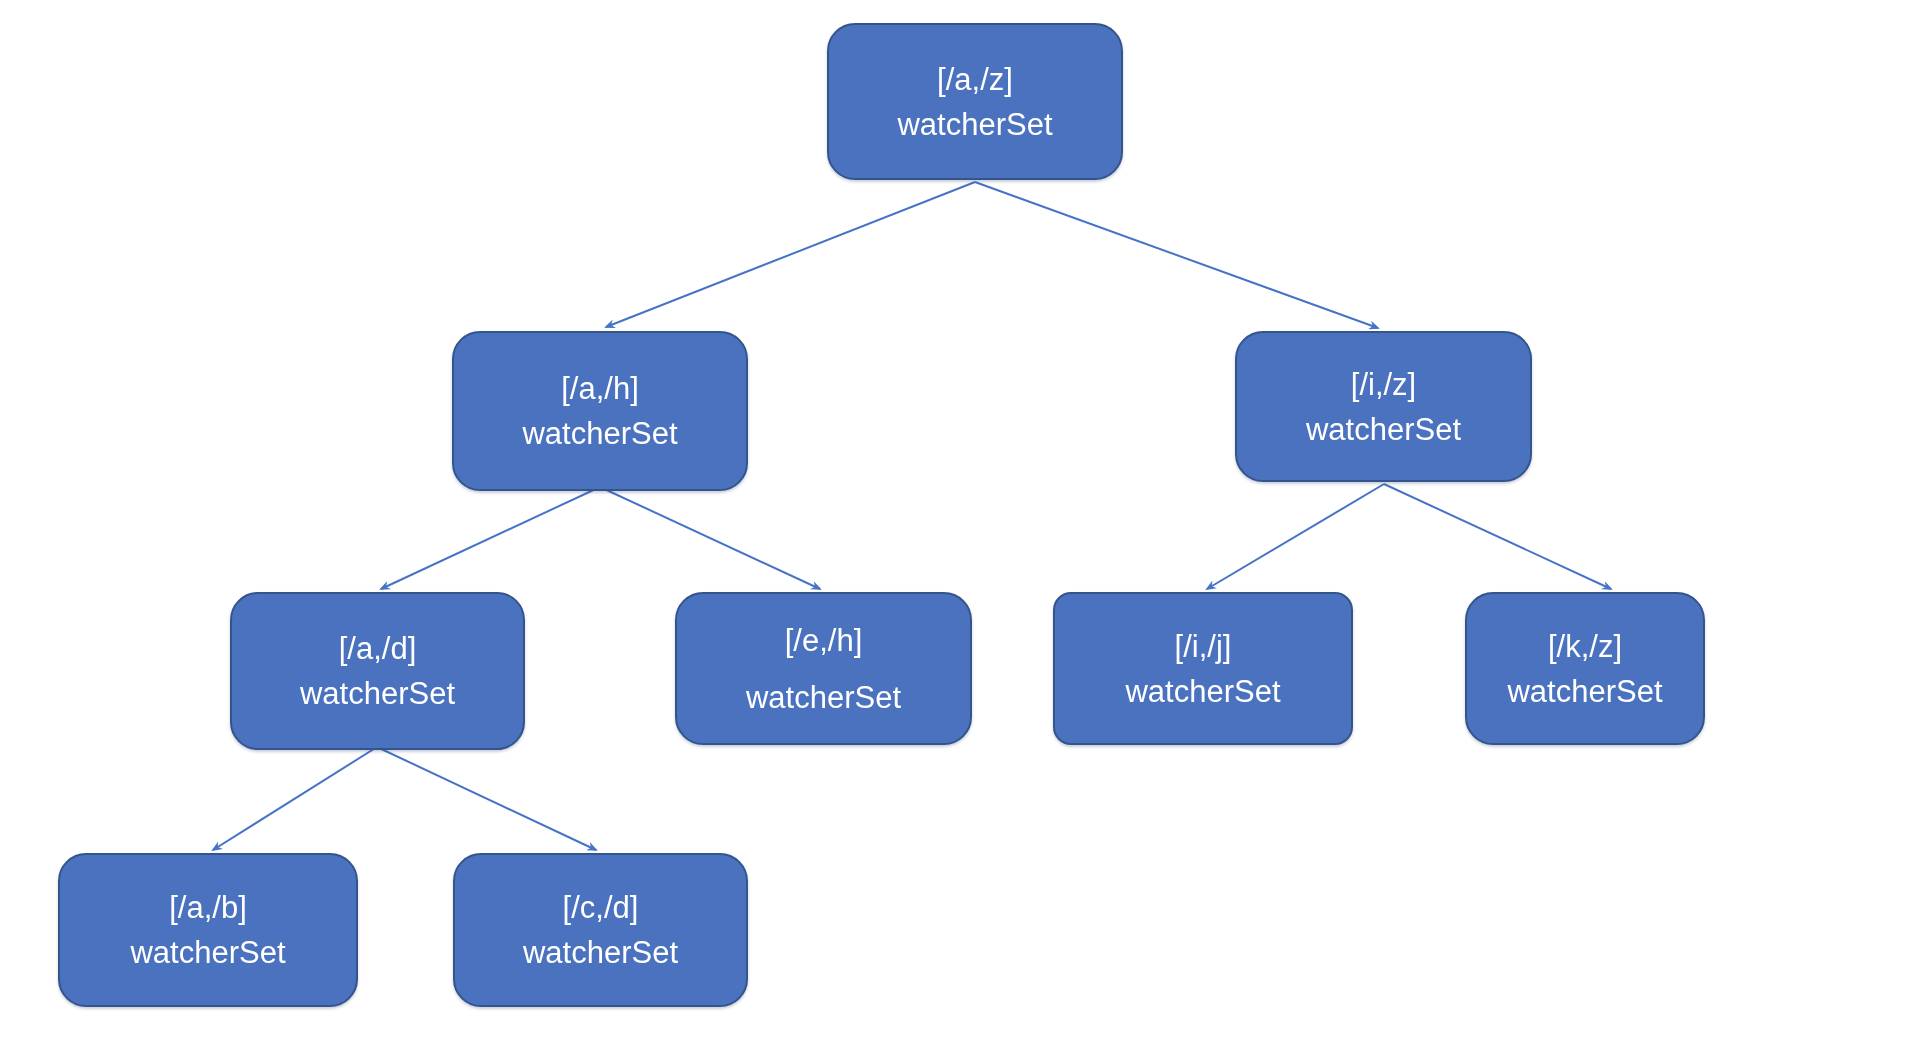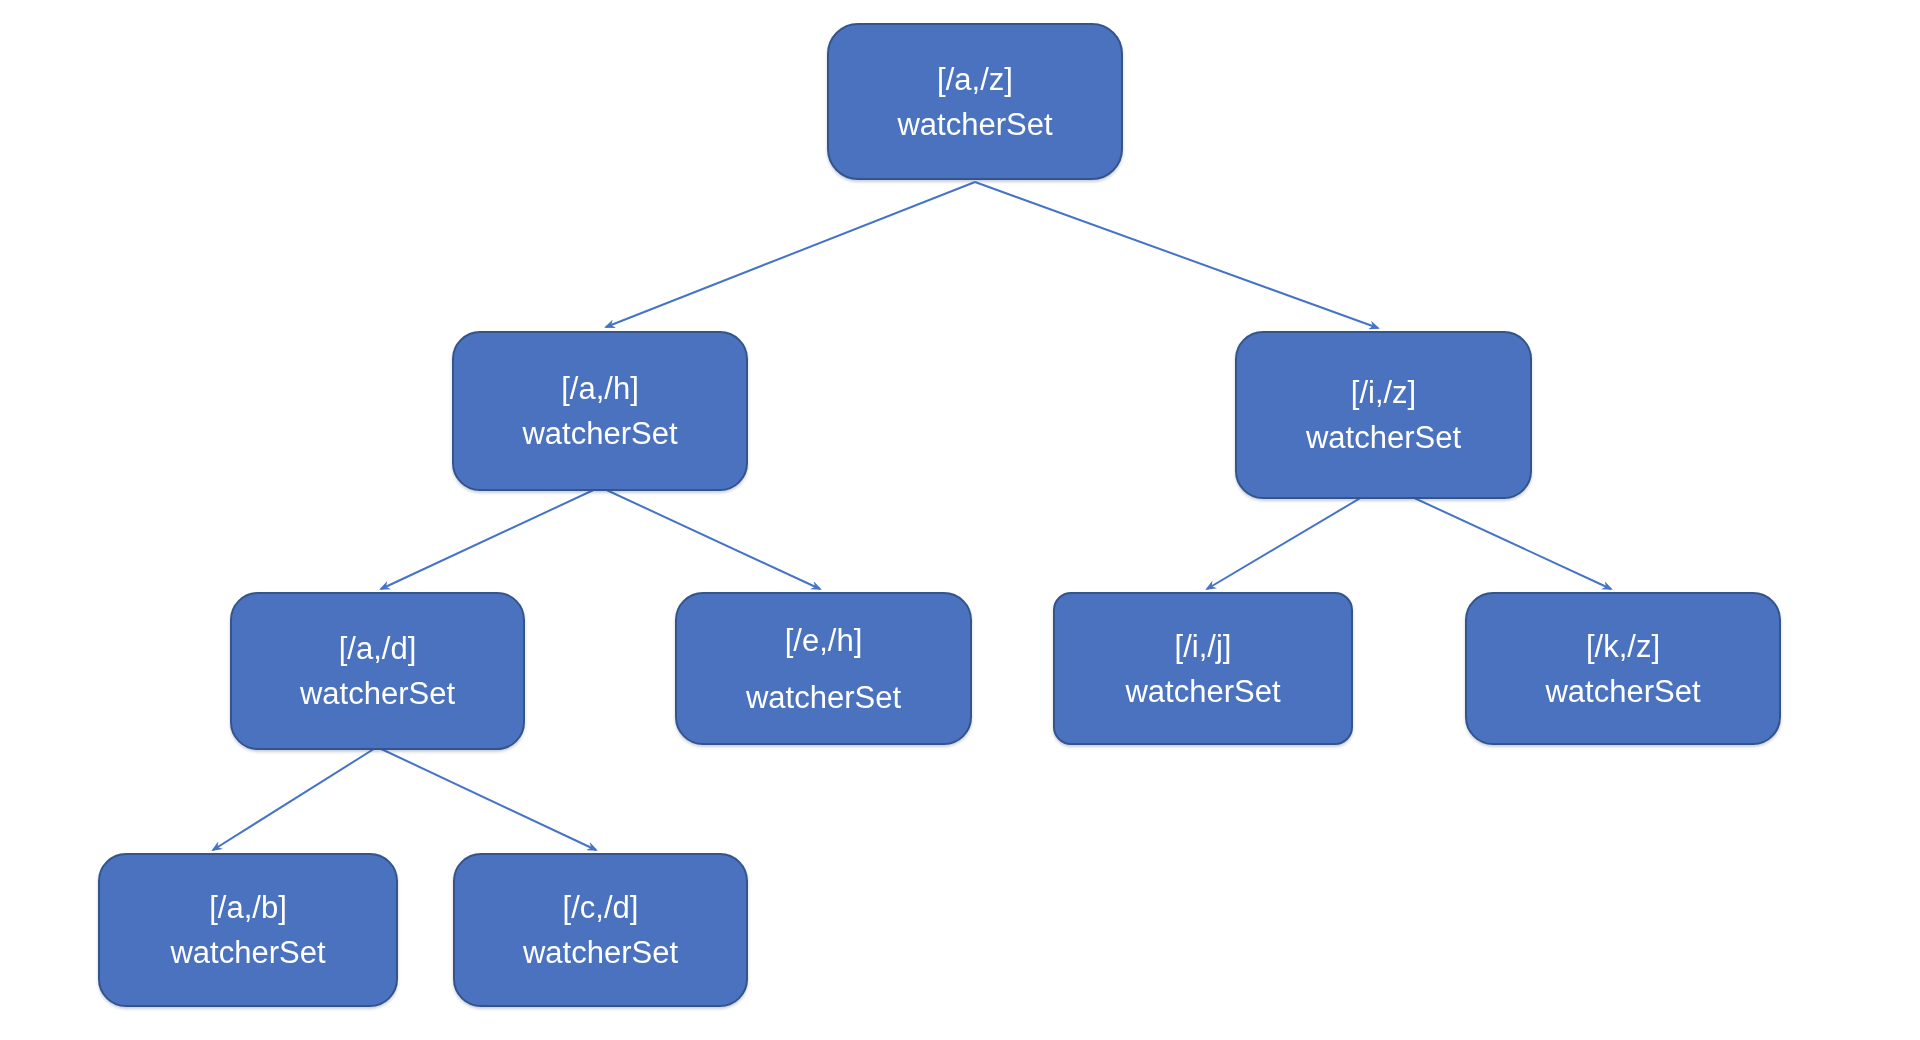--- a/index.html
+++ b/index.html
@@ -59,56 +59,56 @@
     <line x1="975" y1="182" x2="606" y2="327" stroke="#4573c7" stroke-width="2" marker-end="url(#arrow)"></line>
     <line x1="975" y1="182" x2="1378" y2="328" stroke="#4573c7" stroke-width="2" marker-end="url(#arrow)"></line>
     <line x1="600" y1="487" x2="381" y2="589" stroke="#4573c7" stroke-width="2" marker-end="url(#arrow)"></line>
     <line x1="600" y1="487" x2="820" y2="589" stroke="#4573c7" stroke-width="2" marker-end="url(#arrow)"></line>
     <line x1="1384" y1="484" x2="1207" y2="589" stroke="#4573c7" stroke-width="2" marker-end="url(#arrow)"></line>
     <line x1="1384" y1="484" x2="1611" y2="589" stroke="#4573c7" stroke-width="2" marker-end="url(#arrow)"></line>
     <line x1="377" y1="747" x2="213" y2="850" stroke="#4573c7" stroke-width="2" marker-end="url(#arrow)"></line>
     <line x1="377" y1="747" x2="596" y2="850" stroke="#4573c7" stroke-width="2" marker-end="url(#arrow)"></line>
   </svg>
 
-  <div class="node" style="left:827px; top:23px; width:296px; height:157px;border-radius:31px;">
+  <div class="node" style="left:827px; top:23px; width:296px; height:157px;">
     <span class="range">[/a,/z]</span>
     <span class="setlabel">watcherSet</span>
   </div>
 
   <div class="node" style="left:452px; top:331px; width:296px; height:160px;">
     <span class="range">[/a,/h]</span>
     <span class="setlabel">watcherSet</span>
   </div>
 
-  <div class="node" style="left:1235px; top:331px; width:297px; height:168px;">
+  <div class="node" style="left:1235px; top:331px; width:297px; height:151px;">
     <span class="range">[/i,/z]</span>
     <span class="setlabel">watcherSet</span>
   </div>
 
   <div class="node" style="left:230px; top:592px; width:295px; height:158px;">
     <span class="range">[/a,/d]</span>
     <span class="setlabel">watcherSet</span>
   </div>
 
   <div class="node" style="left:675px; top:592px; width:297px; height:153px;gap:12px;">
     <span class="range">[/e,/h]</span>
     <span class="setlabel">watcherSet</span>
   </div>
 
   <div class="node" style="left:1053px; top:592px; width:300px; height:153px;border-radius:18px;">
     <span class="range">[/i,/j]</span>
     <span class="setlabel">watcherSet</span>
   </div>
 
-  <div class="node" style="left:1465px; top:592px; width:316px; height:153px;">
+  <div class="node" style="left:1465px; top:592px; width:240px; height:153px;">
     <span class="range">[/k,/z]</span>
     <span class="setlabel">watcherSet</span>
   </div>
 
-  <div class="node" style="left:58px; top:853px; width:300px; height:154px;margin-left:40px;">
+  <div class="node" style="left:58px; top:853px; width:300px; height:154px;">
     <span class="range">[/a,/b]</span>
     <span class="setlabel">watcherSet</span>
   </div>
 
   <div class="node" style="left:453px; top:853px; width:295px; height:154px;align-items:center;">
     <span class="range">[/c,/d]</span>
     <span class="setlabel">watcherSet</span>
   </div>
 
 </div>

